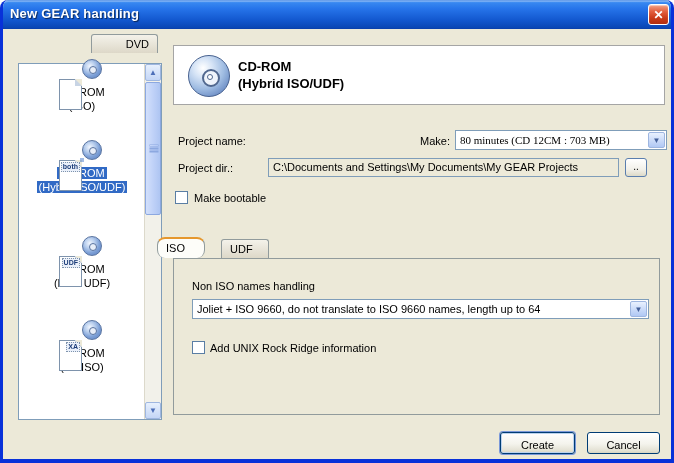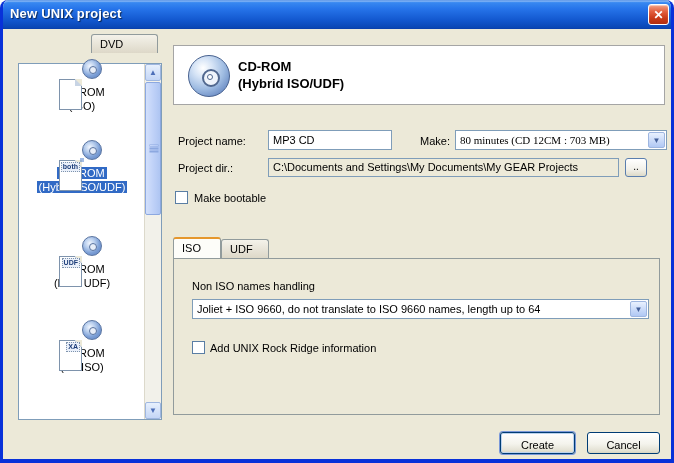--- a/index.html
+++ b/index.html
@@ -30,21 +30,21 @@
   }
   .client { position:absolute; left:0; top:29px; right:0; bottom:0; background:#ECE9D8; }
 
   
   .tab { position:absolute; border:1px solid #919B9C; border-bottom:none; border-radius:3px 3px 0 0;
          padding:3px 8px 0 8px; font-size:11px; cursor:pointer; }
   .tab.active { background:#FDFDF9; border-top:2px solid #E5972D; z-index:3; }
   .tab.inactive { background:linear-gradient(180deg,#F4F2EA,#DDD8C8); z-index:1; }
 
   #tab-cd  { left:15px; top:13px; width:73px; height:21px; }
-  #tab-dvd { left:88px; top:5px; width:67px; height:19px; }
+  #tab-dvd { left:88px; top:5px; width:67px; height:19px;text-align:right; }
 
   
   .list {
     position:absolute; left:15px; top:34px; width:144px; height:357px;
     background:#fff; border:1px solid #7F9DB9; z-index:2;
   }
   .list-inner { position:absolute; left:0; top:0; width:126px; height:100%; }
   .ptype { position:absolute; left:0; width:126px; text-align:center; cursor:pointer; }
   .ptype .icon-wrap { position:relative; display:inline-block; }
   .ptype.sel .icon-wrap::after {
@@ -138,21 +138,21 @@
     position:absolute; width:13px; height:13px; background:#fff; border:1px solid #5A7EA4; cursor:pointer;
   }
 
   .browse-btn {
     position:absolute; width:22px; height:19px; border-radius:3px; border:1px solid #5A7EAE;
     background:linear-gradient(180deg,#FFFFFF 0%,#F2F1EA 60%,#DDDAC8 100%);
     font-size:10px; text-align:center; line-height:15px; cursor:pointer;
   }
 
   
-  #tab-iso { left:170px; top:208px; width:48px; height:21px; }
+  #tab-iso { left:154px; top:208px; width:48px; height:21px;border-radius:8px; }
   #tab-udf { left:218px; top:210px; width:48px; height:19px; }
   .fs-panel {
     position:absolute; left:170px; top:229px; width:487px; height:157px;
     border:1px solid #919B9C; background:#ECE9D8; z-index:2;
   }
 
   
   .btn {
     position:absolute; height:22px; border-radius:3px; border:1px solid #003C74;
     background:linear-gradient(180deg,#FFFFFF 0%,#F4F3EC 55%,#E2E0D2 90%,#D6D3C2 100%);
@@ -160,21 +160,21 @@
     padding-top:3px;
   }
   .btn.default { box-shadow:0 0 0 1px #7A98D9, inset 0 0 0 1px #BCD2EE; }
 </style>
 </head>
 <body>
 
 <div class="window">
 
   <div class="titlebar">
-    <span class="title-text">New UNIX project</span>
+    <span class="title-text">New GEAR handling</span>
     <div class="close-btn">✕</div>
   </div>
 
   <div class="client">
 
     <div class="tab inactive" id="tab-dvd">DVD</div>
 
     <div class="list">
       <div class="list-inner">
 
@@ -237,21 +237,20 @@
 
     <div class="header-panel">
       <div class="cd-big"></div>
       <div class="header-title">
         <span>CD-ROM</span><br>
         <span>(Hybrid ISO/UDF)</span>
       </div>
     </div>
 
     <span class="lbl" style="left:175px; top:106px;">Project name:</span>
-    <input class="textbox" style="left: 265px; top: 101px; width: 124px;" value="MP3 CD">
     <span class="lbl" style="left:417px; top:106px;">Make:</span>
     <div class="combo" style="left:452px; top:101px; width:212px;font-family:Liberation Serif, serif;">
       <span class="combo-text">80 minutes   (CD 12CM    : 703 MB)</span>
       <span class="combo-btn">▼</span>
     </div>
 
     <span class="lbl" style="left:175px; top:133px;">Project dir.:</span>
     <div class="dirbox" style="left:265px; top:129px; width:351px;">C:\Documents and Settings\My Documents\My GEAR Projects</div>
     <div class="browse-btn" style="left:622px; top:129px;">..</div>
 

